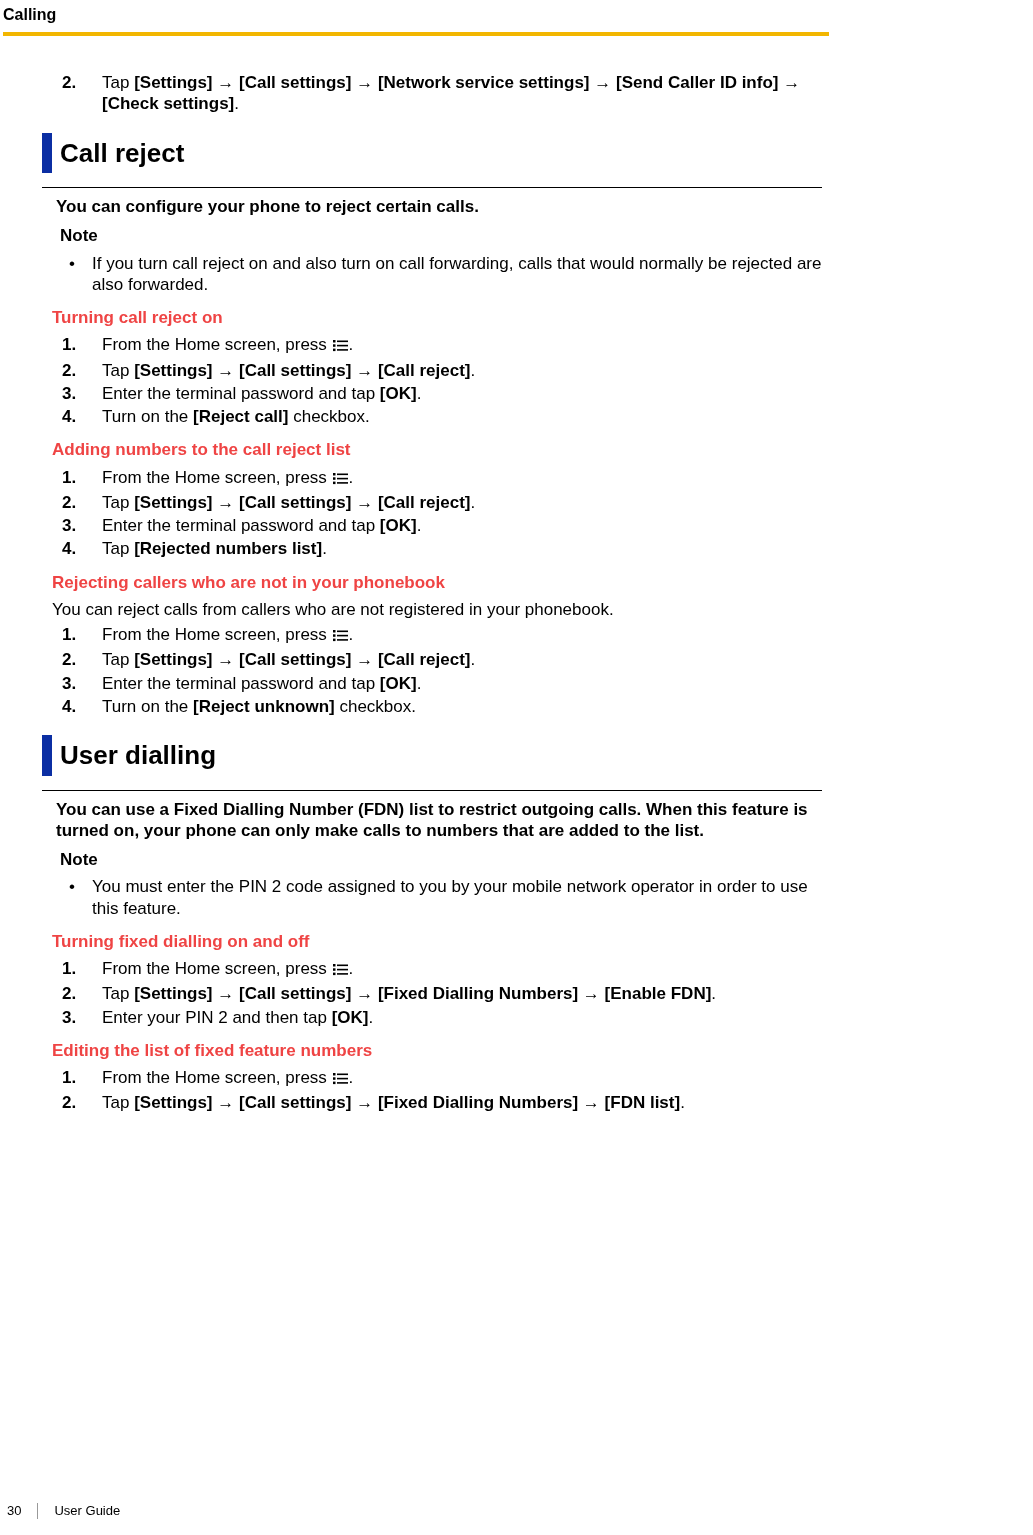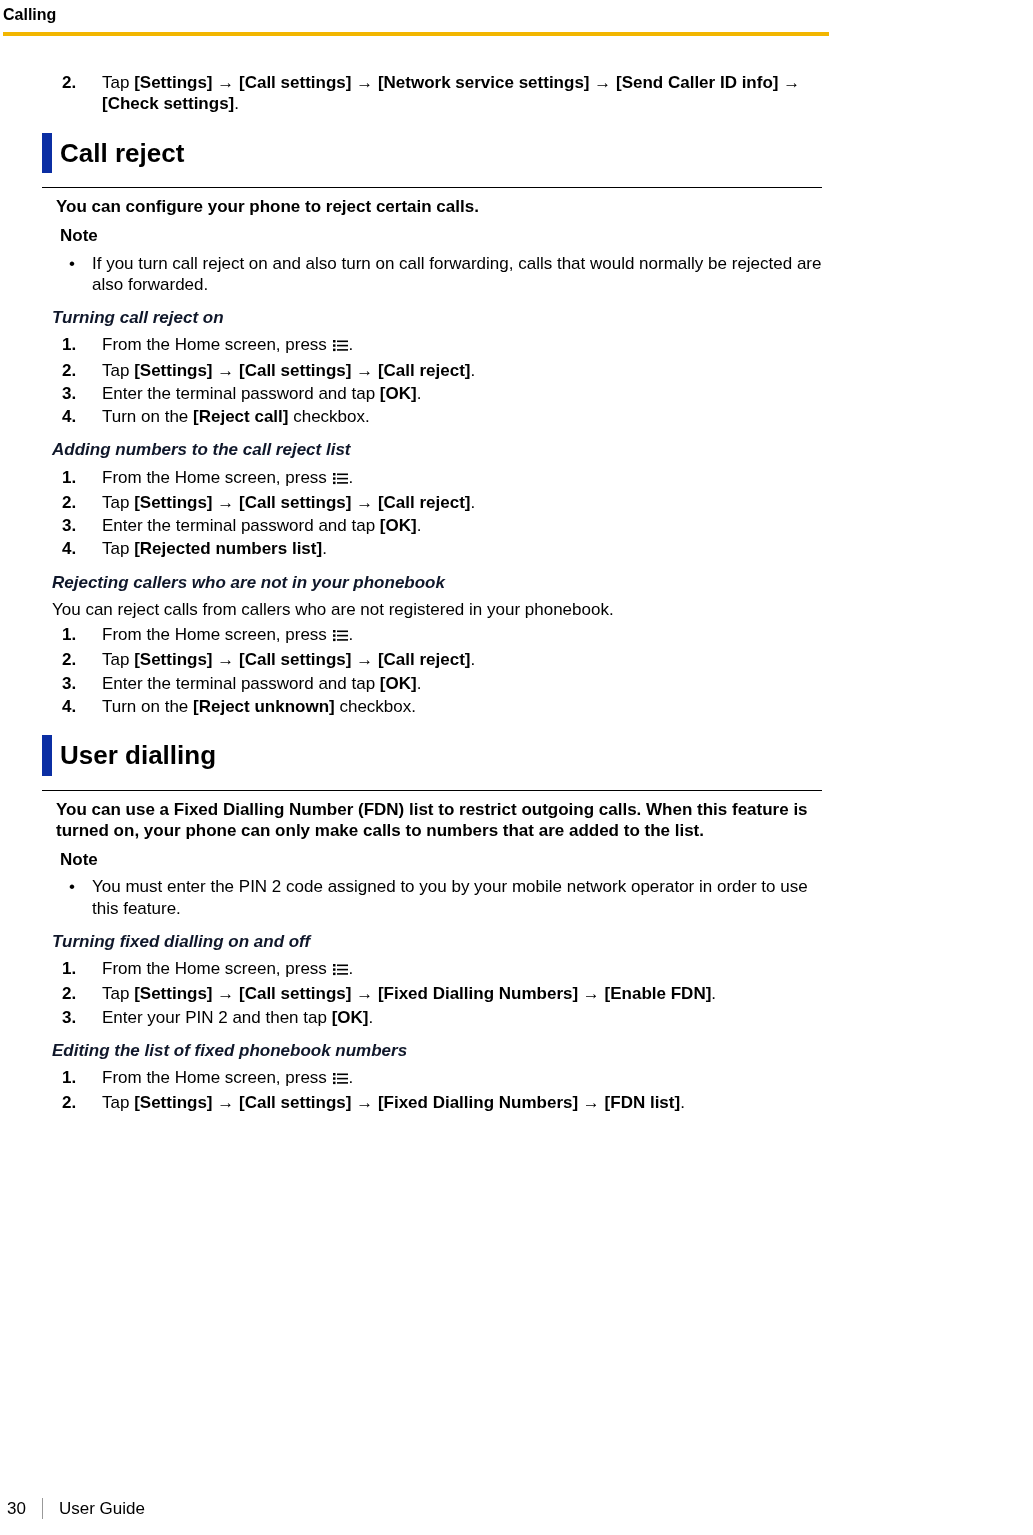--- a/index.html
+++ b/index.html
@@ -98,46 +98,45 @@
   }
   .note-bullet {
     width: 40px;
     flex: 0 0 40px;
     text-align: center;
     font-weight: 400;
   }
   .note-body { flex: 1; }
 
   .sub-h {
-    color: #0f172a;
+    color: #ef4444;
     font-weight: 700;
     font-size: 17px;
     margin: 12px 0 6px 0;
-    font-style: italic;
   }
   .steps-block { margin-left: 0; }
   .body-text-indent {
     margin-left: 0;
     margin-bottom: 4px;
   }
 
   
   .menu-icon {
     display: inline-block;
     vertical-align: -2px;
     margin: 0 1px;
   }
 
   .footer {
     position: absolute;
     left: 3px;
     bottom: 16px;
     display: flex;
     align-items: center;
-    font-size: 17px;
+    font-size: 13px;
     text-align: center;
   }
   .footer .pnum {
     padding: 0 16px 0 4px;
     border-right: 1px solid #999;
     margin-right: 16px;
   }
 
   b { font-weight: 700; }
 </style>
@@ -283,21 +282,21 @@
         <div class="step" style="margin-left:10px;">
           <div class="step-num-col">2.</div>
           <div class="step-body">Tap <b>[Settings]</b> <span class="arrow">→</span> <b>[Call settings]</b> <span class="arrow">→</span> <b>[Fixed Dialling Numbers]</b> <span class="arrow">→</span> <b>[Enable FDN]</b>.</div>
         </div>
         <div class="step" style="margin-left:10px;">
           <div class="step-num-col">3.</div>
           <div class="step-body">Enter your PIN 2 and then tap <b>[OK]</b>.</div>
         </div>
       </div>
 
-    <div class="sub-h">Editing the list of fixed phonebook numbers</div>
+    <div class="sub-h">Editing the list of fixed feature numbers</div>
     <div class="steps-block">
         <div class="step" style="margin-left:10px;">
           <div class="step-num-col">1.</div>
           <div class="step-body">From the Home screen, press <span class="menu-icon"><svg width="15" height="13" viewBox="0 0 15 13">
                 <rect x="0" y="1" width="2.5" height="2.5" fill="#000"></rect>
                 <rect x="4" y="1.5" width="11" height="1.6" fill="#000"></rect>
                 <rect x="0" y="5.3" width="2.5" height="2.5" fill="#000"></rect>
                 <rect x="4" y="5.8" width="11" height="1.6" fill="#000"></rect>
                 <rect x="0" y="9.6" width="2.5" height="2.5" fill="#000"></rect>
                 <rect x="4" y="10.1" width="11" height="1.6" fill="#000"></rect>

